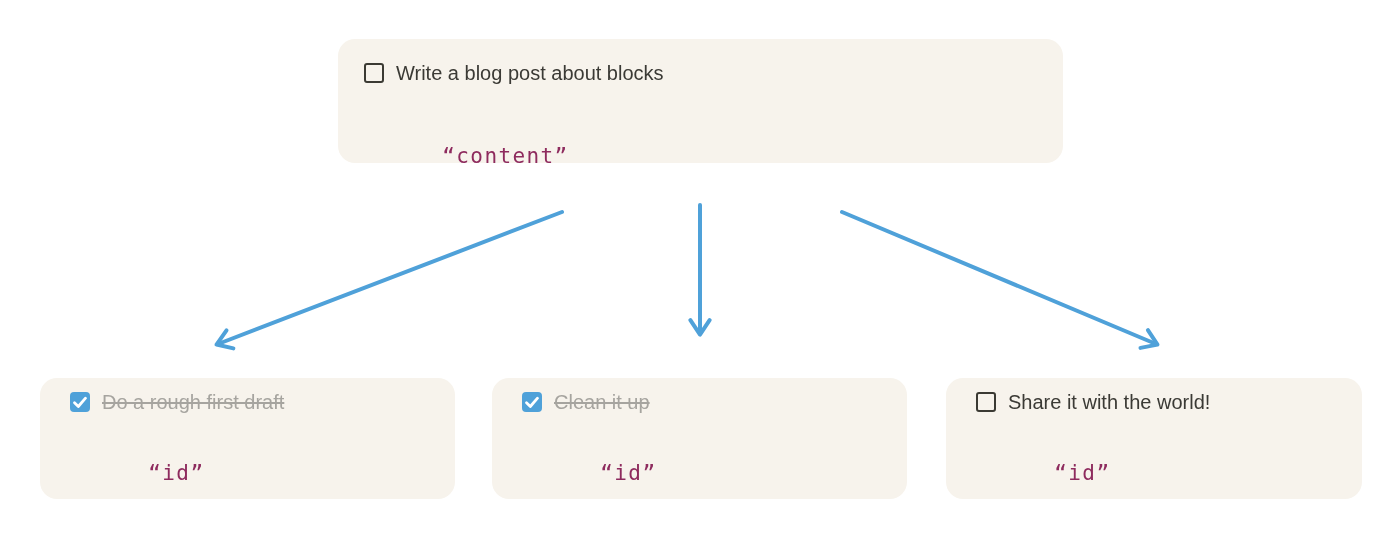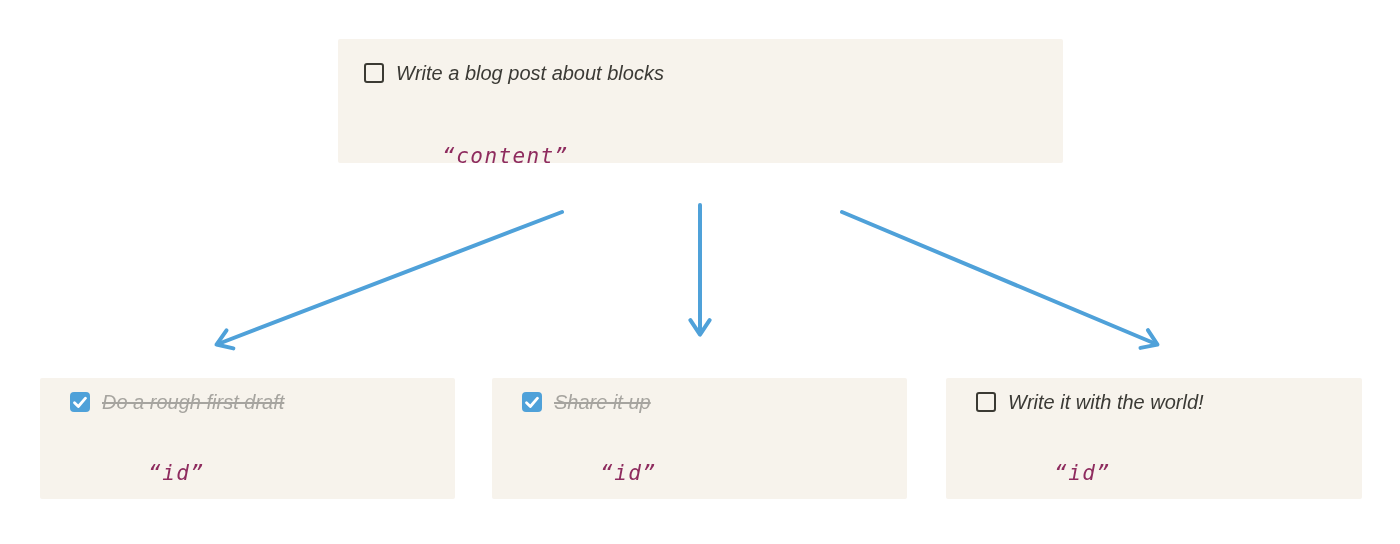--- a/index.html
+++ b/index.html
@@ -17,24 +17,23 @@
     position: absolute; left: 0; top: 0;
     width: 1400px; height: 544px;
     pointer-events: none;
   }
   .arrows line { stroke: var(--arrow, #4fa1d9); stroke-width: 4; stroke-linecap: round; }
   .arrows marker path { stroke: var(--arrow, #4fa1d9); fill: none; }
 
   .card {
     position: absolute;
     background: var(--card-bg, #f7f3ec);
-    border-radius: 2px;
+    border-radius: 17px;
     box-sizing: border-box;
     overflow: hidden;
-    font-style: italic;
   }
   .card-parent { left: 338px; top: 39px;  width: 725px; height: 124px; padding: 20px 20px; }
   .card-child  { top: 378px; height: 121px; padding: 10px 24px; }
   .child-1 { left: 40px;  width: 415px; }
   .child-2 { left: 492px; width: 415px; }
   .child-3 { left: 946px; width: 416px; }
 
   .todo-row {
     display: flex; align-items: center;
     height: 28px; margin-left: 6px; gap: 12px;
@@ -124,33 +123,33 @@
     </div>
   </div>
 
   <div class="card card-child child-2">
     <div class="todo-row">
       <span class="checkbox checked">
           <svg viewBox="0 0 20 20">
             <polyline points="4.5,10.8 8.3,14.5 15.5,6.2"></polyline>
           </svg>
         </span>
-      <span class="todo-label done">Share it up</span>
+      <span class="todo-label done">Clean it up</span>
     </div>
     <div class="code">
       <span class="tk-key">“id”</span>
       
       
     </div>
   </div>
 
   <div class="card card-child child-3">
     <div class="todo-row">
       <span class="checkbox unchecked"></span>
-      <span class="todo-label">Write it with the world!</span>
+      <span class="todo-label">Share it with the world!</span>
     </div>
     <div class="code">
       <span class="tk-key">“id”</span>
       
       
     </div>
   </div>
 
 </div>
 

